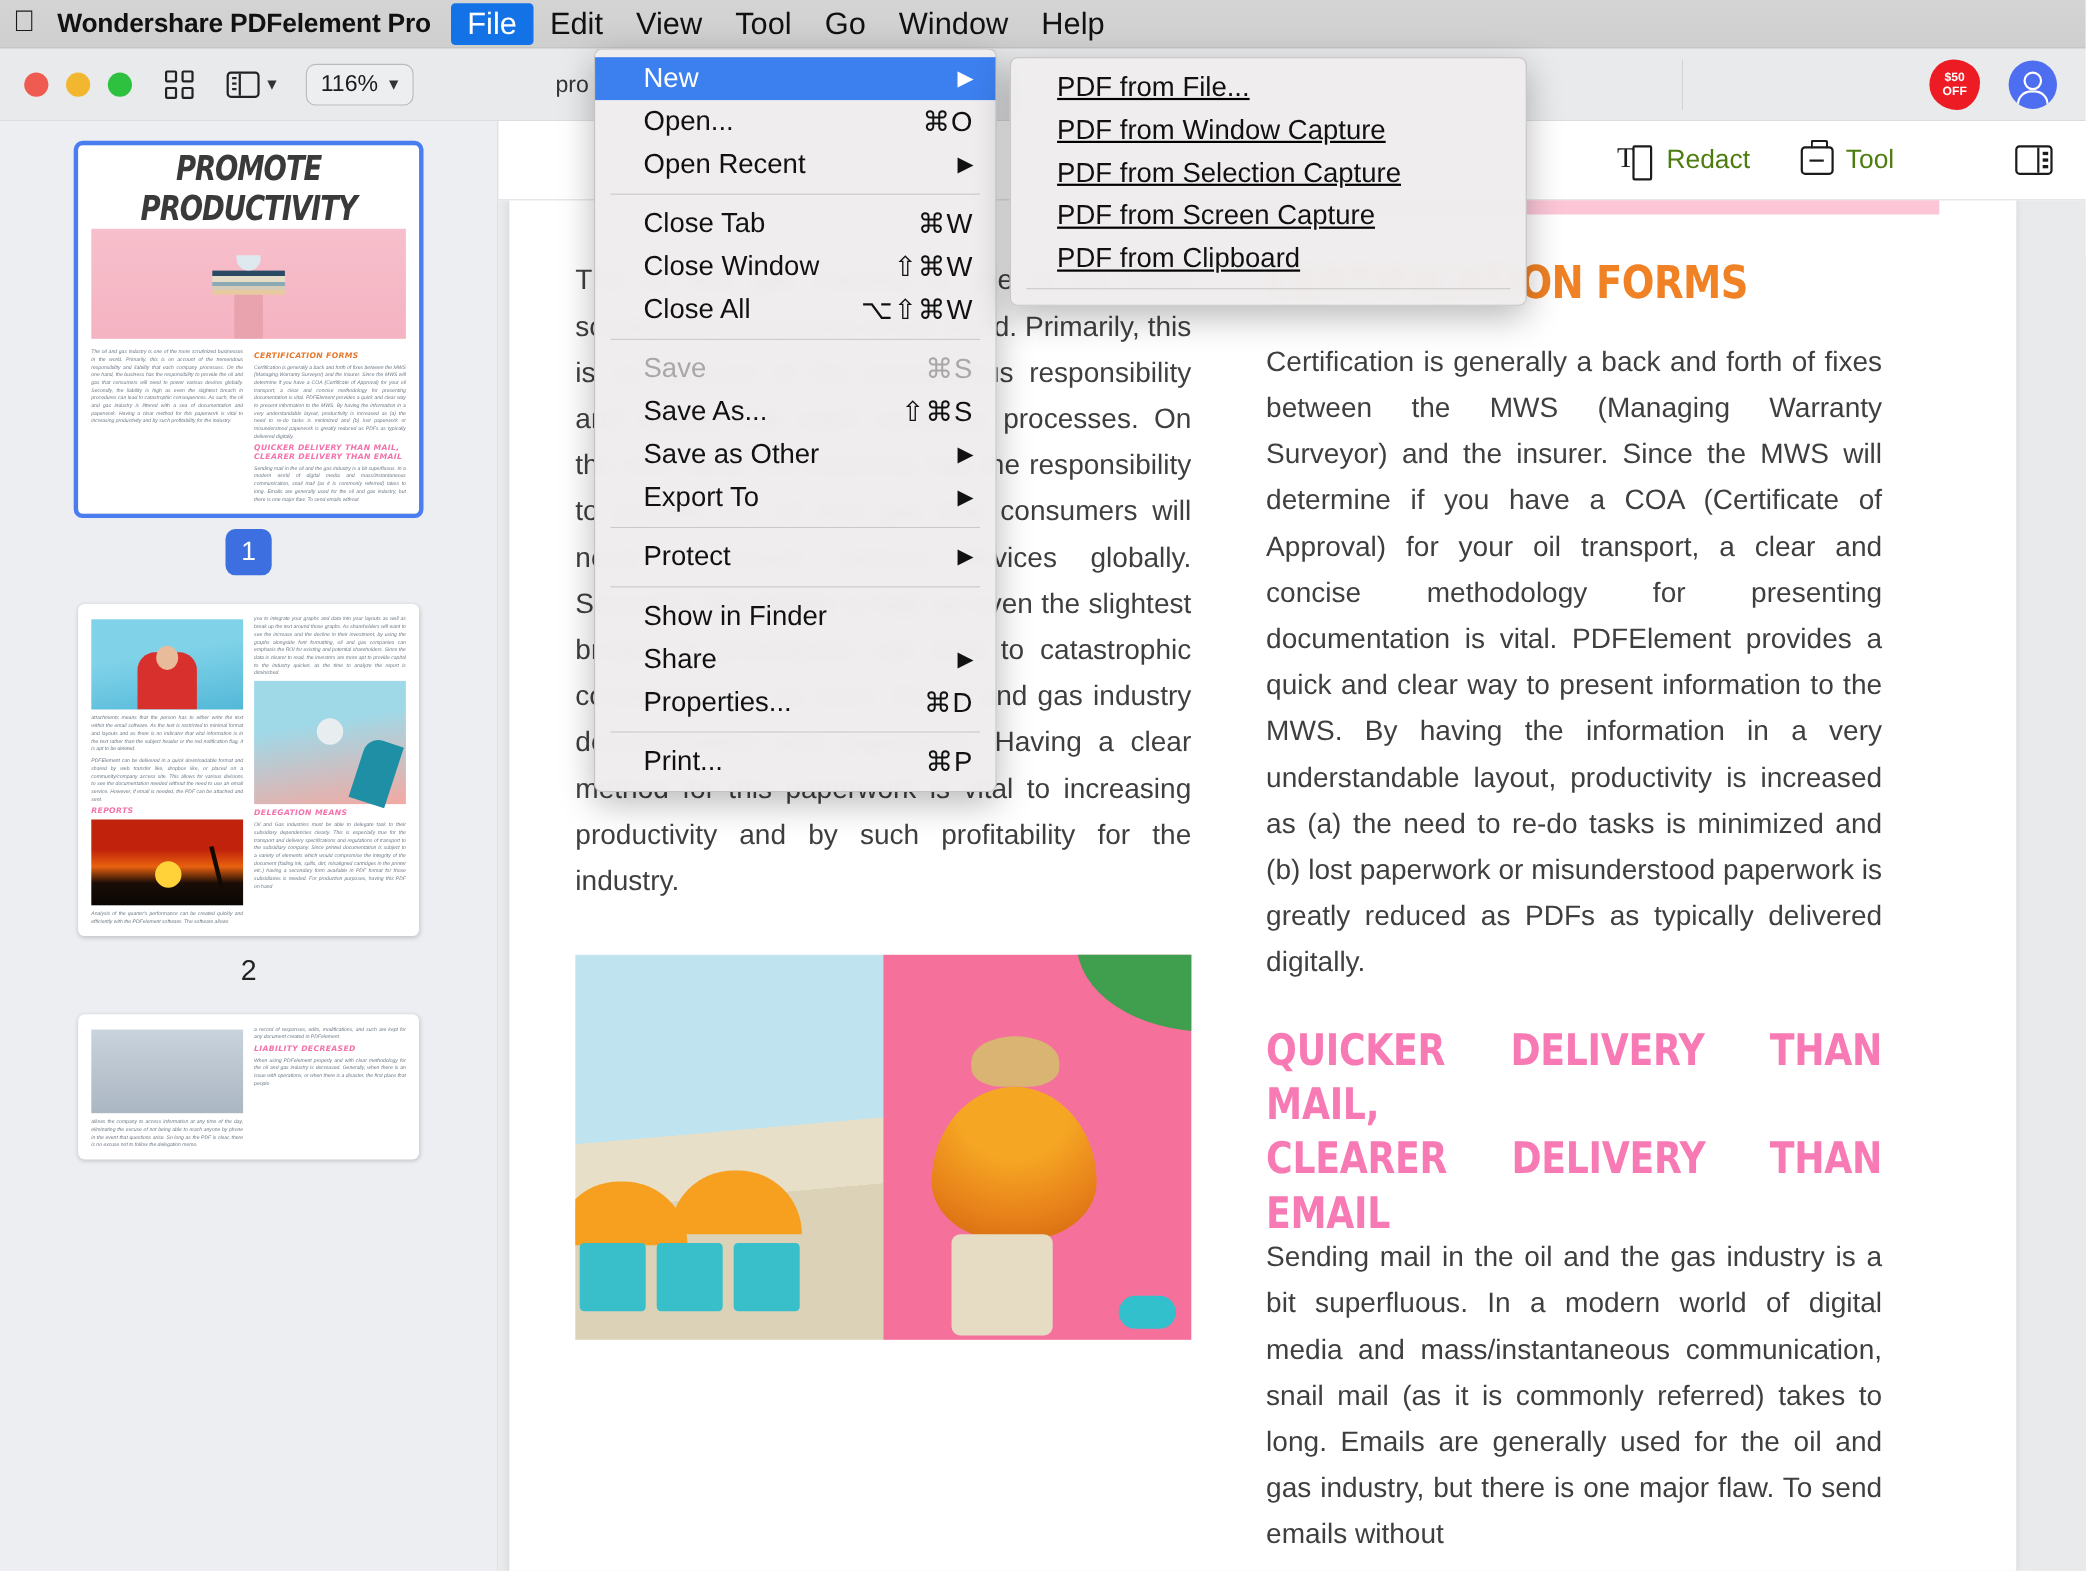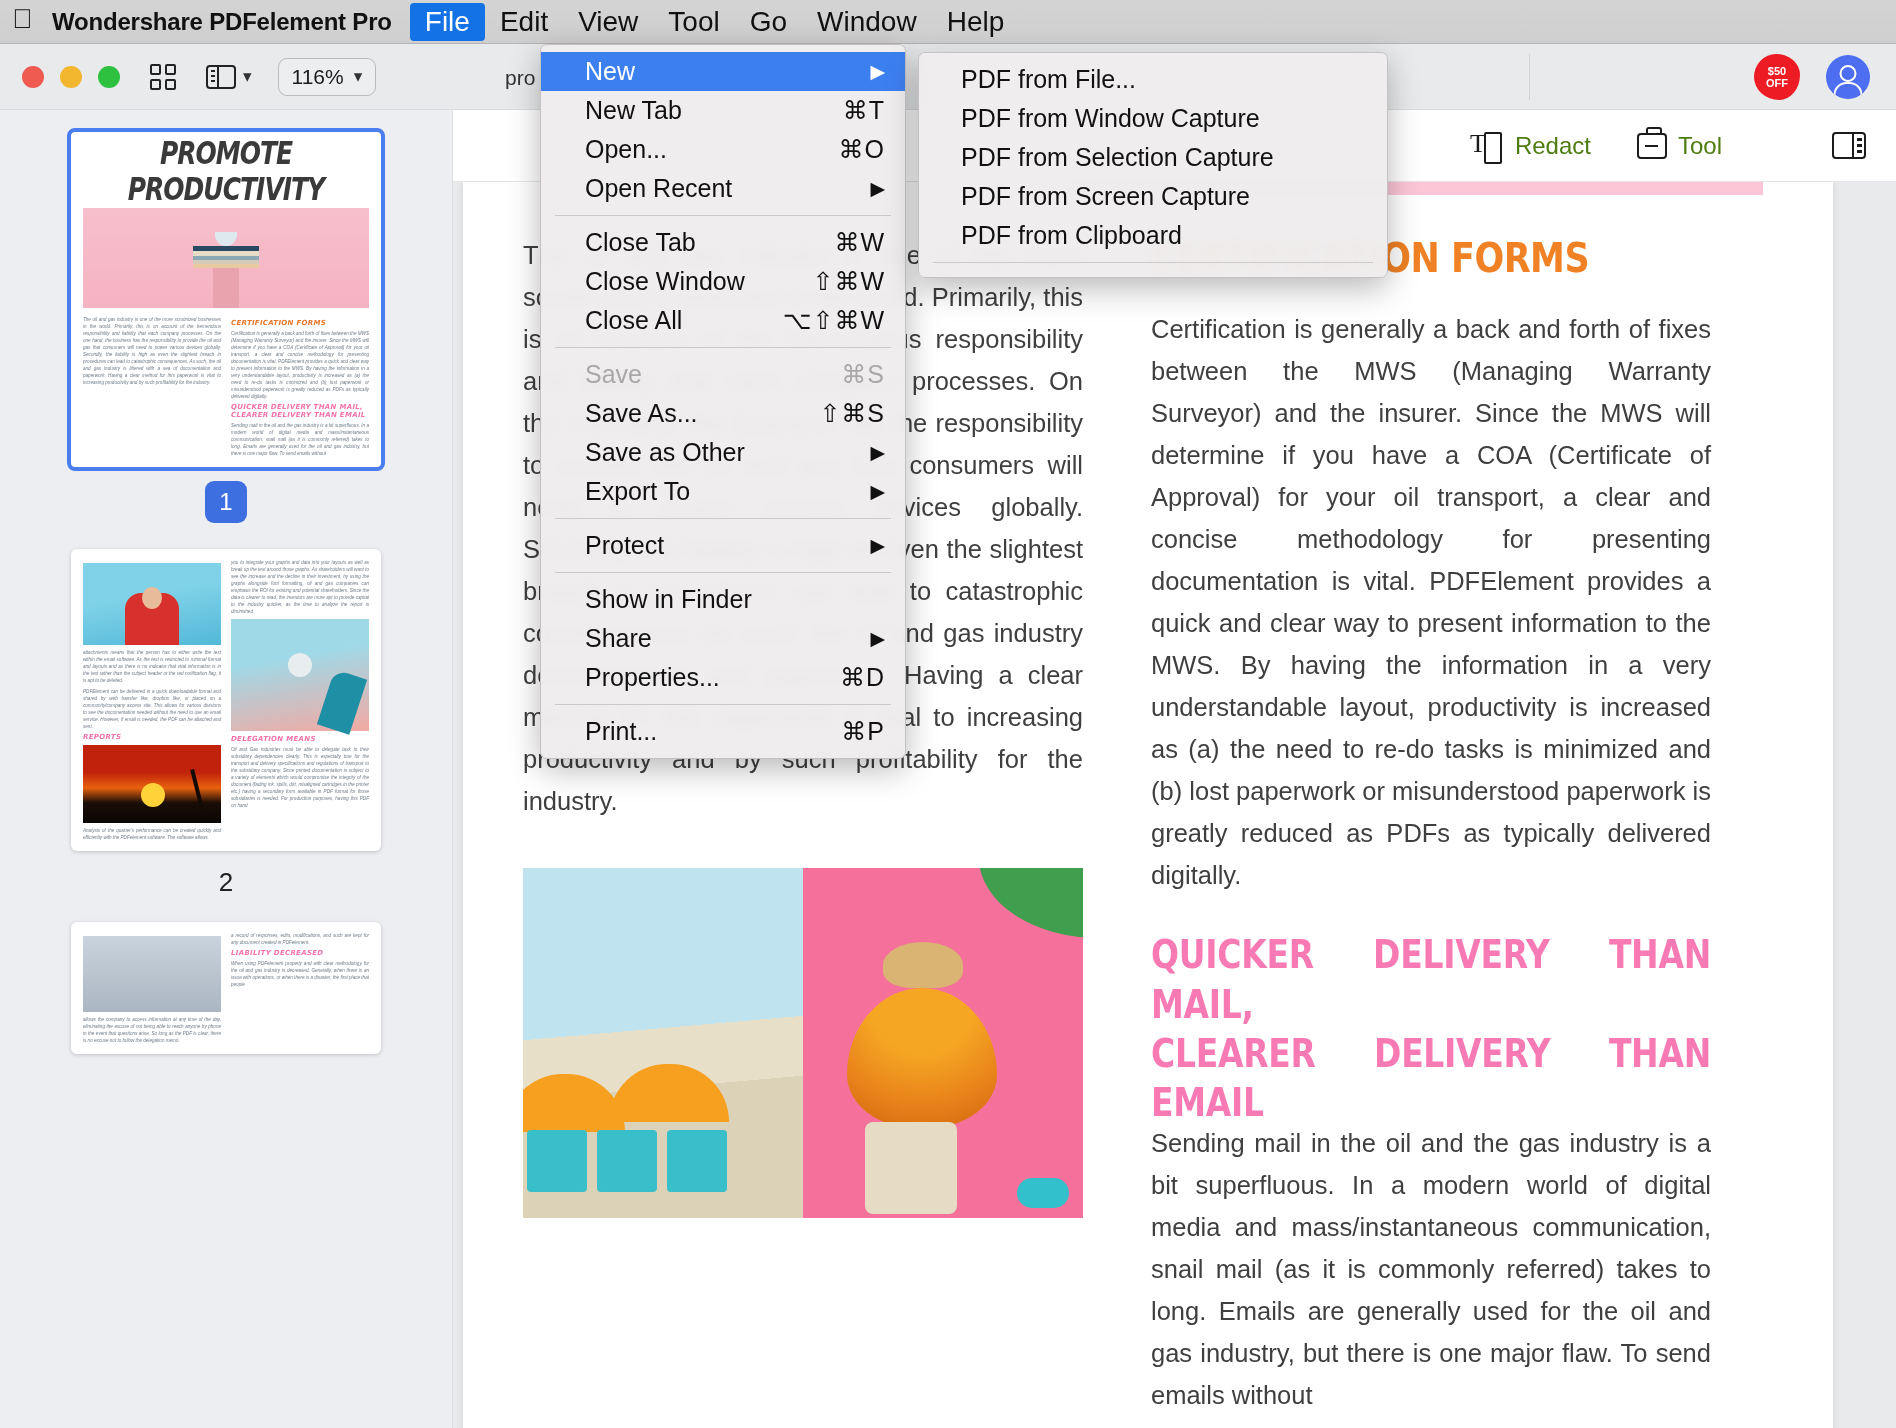--- a/index.html
+++ b/index.html
@@ -347,21 +347,21 @@
     position: absolute;
     background: rgba(238,236,237,0.97);
     border: 1px solid #c3c1c2;
     border-radius: 7px;
     box-shadow: 0 10px 32px rgba(0,0,0,.28);
     padding: 7px 0;
     z-index: 120;
     backdrop-filter: blur(6px);
   }
   .file-menu { left: 540px; top: 44px; width: 366px; }
-  .sub-menu  { left: 918px; top: 52px; width: 470px; }
+  .sub-menu  { left: 918px; top: 52px; width: 470px; text-decoration: underline; }
 
   .mi {
     display: flex; align-items: center; justify-content: space-between;
     height: 39px; padding: 0 20px 0 44px;
     font-size: 25px; color: #111;
   }
   .mi.hl { background: #3c7fee; color: #fff; }
   .mi.disabled { color: #a9a8a9; }
   .mi .sc {
     font-size: 25px; color: #111; min-width: 60px; text-align: right;
@@ -572,24 +572,20 @@
     </div>
   </div>
 </div>
 
 <div class="menu-panel file-menu" id="file-menu">
     <div class="mi hl">
       <span>New</span>
       <span class="arrow">▶</span>
     </div>
     <div class="mi">
-      <span>New Tab</span>
-      <span class="sc">⌘T</span>
-    </div>
-    <div class="mi">
       <span>Open...</span>
       <span class="sc">⌘O</span>
     </div>
     <div class="mi">
       <span>Open Recent</span>
       <span class="arrow">▶</span>
     </div>
     <div class="sep"></div>
     <div class="mi">
       <span>Close Tab</span>

